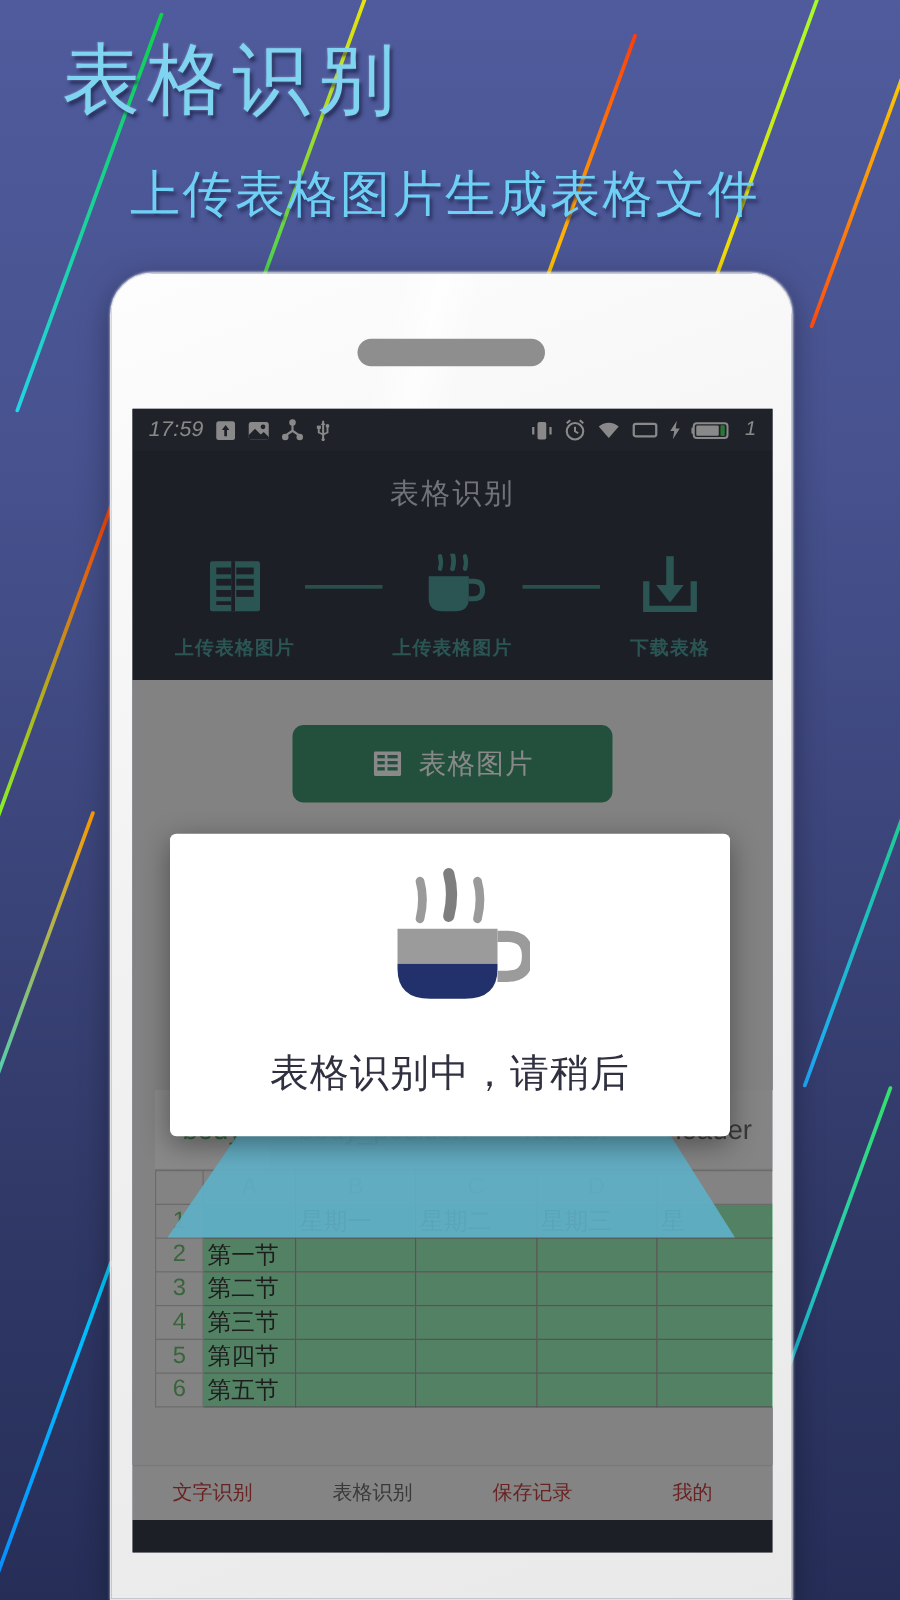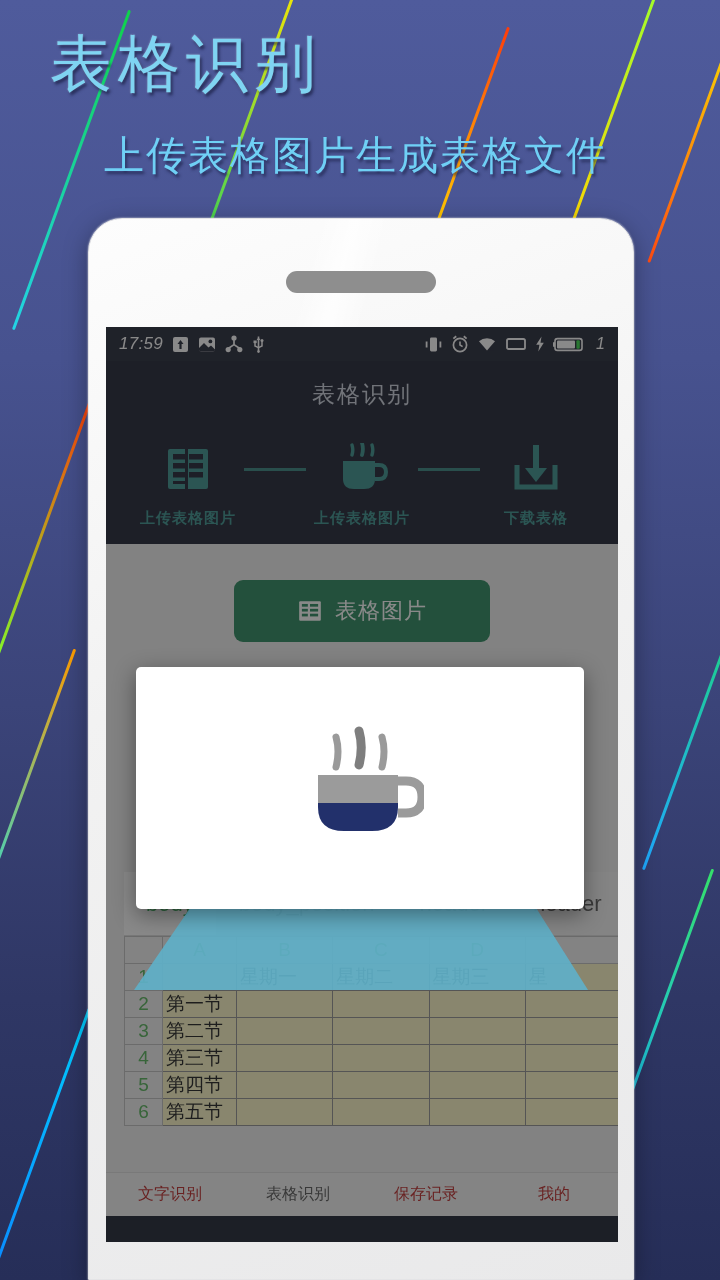--- a/index.html
+++ b/index.html
@@ -91,21 +91,21 @@
   .tabs { display:flex; height:64px; background:#f3f3f3; border-bottom:1px solid #d9d9d9;}
   .tab {
     padding:0 22px; display:flex; align-items:center; font-size:22px; color:#4f4f4f;
     border-right:1px solid #e2e2e2; white-space:nowrap;
   }
   .tab.active { background:#fff; color:#2eab52; }
   .sheet { background:#fff; }
   table.sheet-table { border-collapse:collapse; width:100%; table-layout:fixed; }
   table.sheet-table td, table.sheet-table th {
     border:1px solid #8d8d8d; height:27px; font-size:19px; font-weight:normal;
-    padding:0 3px; color:#111; text-align:left; background:#fef9c3;
+    padding:0 3px; color:#111; text-align:left; background:#86efac;
   }
   table.sheet-table th.colhead, table.sheet-table td.rowhead {
     background:#f1f1f1; color:#4caf50; text-align:center; border-color:#bdbdbd;
   }
   table.sheet-table td.rowhead{ width:38px; }
   table.sheet-table th.corner { background:#f1f1f1; width:38px; border-color:#bdbdbd;}
   .col-a { width:74px; }
 
   
   .bottomnav {
@@ -383,13 +383,14 @@
   <div class="dialog-cup">
     <svg width="128" height="118" viewBox="0 0 128 118">
       <path d="M40 12 q4 14 0 30" stroke="#9a9a9a" stroke-width="7" fill="none" stroke-linecap="round"></path>
       <path d="M63 6 q4.5 16 0 34" stroke="#7e7e7e" stroke-width="9" fill="none" stroke-linecap="round"></path>
       <path d="M86 12 q4 14 0 30" stroke="#9a9a9a" stroke-width="7" fill="none" stroke-linecap="round"></path>
       <path d="M22 50 L102 50 L102 78 L22 78 Z" fill="#9b9b9b"></path>
       <path d="M22 78 L102 78 L102 82 q0 24 -26 24 L48 106 q-26 0 -26 -24 Z" fill="#22306b"></path>
       <path d="M102 56 L110 56 q16 0 16 16 q0 16 -16 16 L102 88" fill="none" stroke="#9b9b9b" stroke-width="9"></path>
     </svg>
   </div>
+  <div class="dialog-text">表格识别中，请稍后</div>
 </div>
 
 </body></html>

